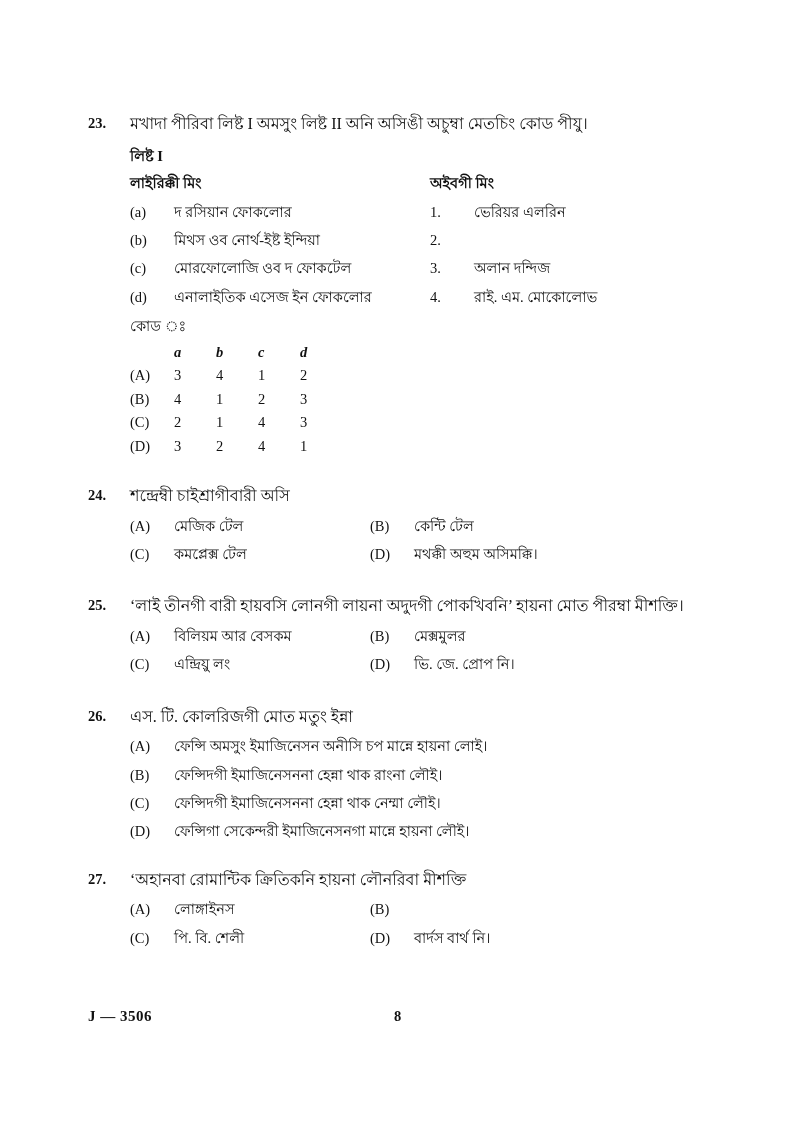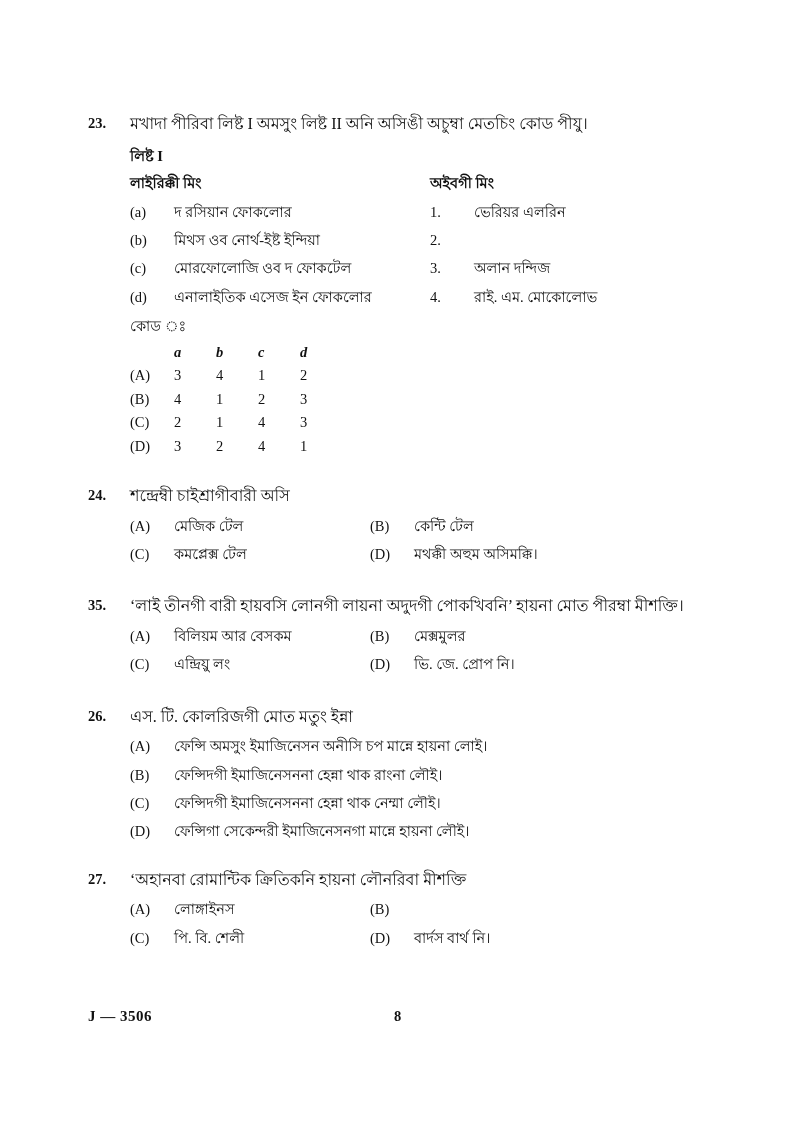--- a/index.html
+++ b/index.html
@@ -347,21 +347,21 @@
             <div class="opt-val">মথক্কী অহুম অসিমক্কি।</div>
           </div>
         </div>
       </div>
     </div>
 
     <div class="gap-q"></div>
 
     <div class="q-block">
       <div class="q-head">
-        <div class="q-num">35.</div>
+        <div class="q-num">25.</div>
         <div class="q-text">‘লাই তীনগী বারী হায়বসি লোনগী লায়না অদুদগী পোকখিবনি’ হায়না মোত পীরম্বা মীশক্তি।</div>
       </div>
       <div class="opts">
         <div class="opt-row">
           <div class="opt opt-half">
             <div class="opt-key">(A)</div>
             <div class="opt-val">বিলিয়ম আর বেসকম</div>
           </div>
           <div class="opt opt-half">
             <div class="opt-key">(B)</div>

